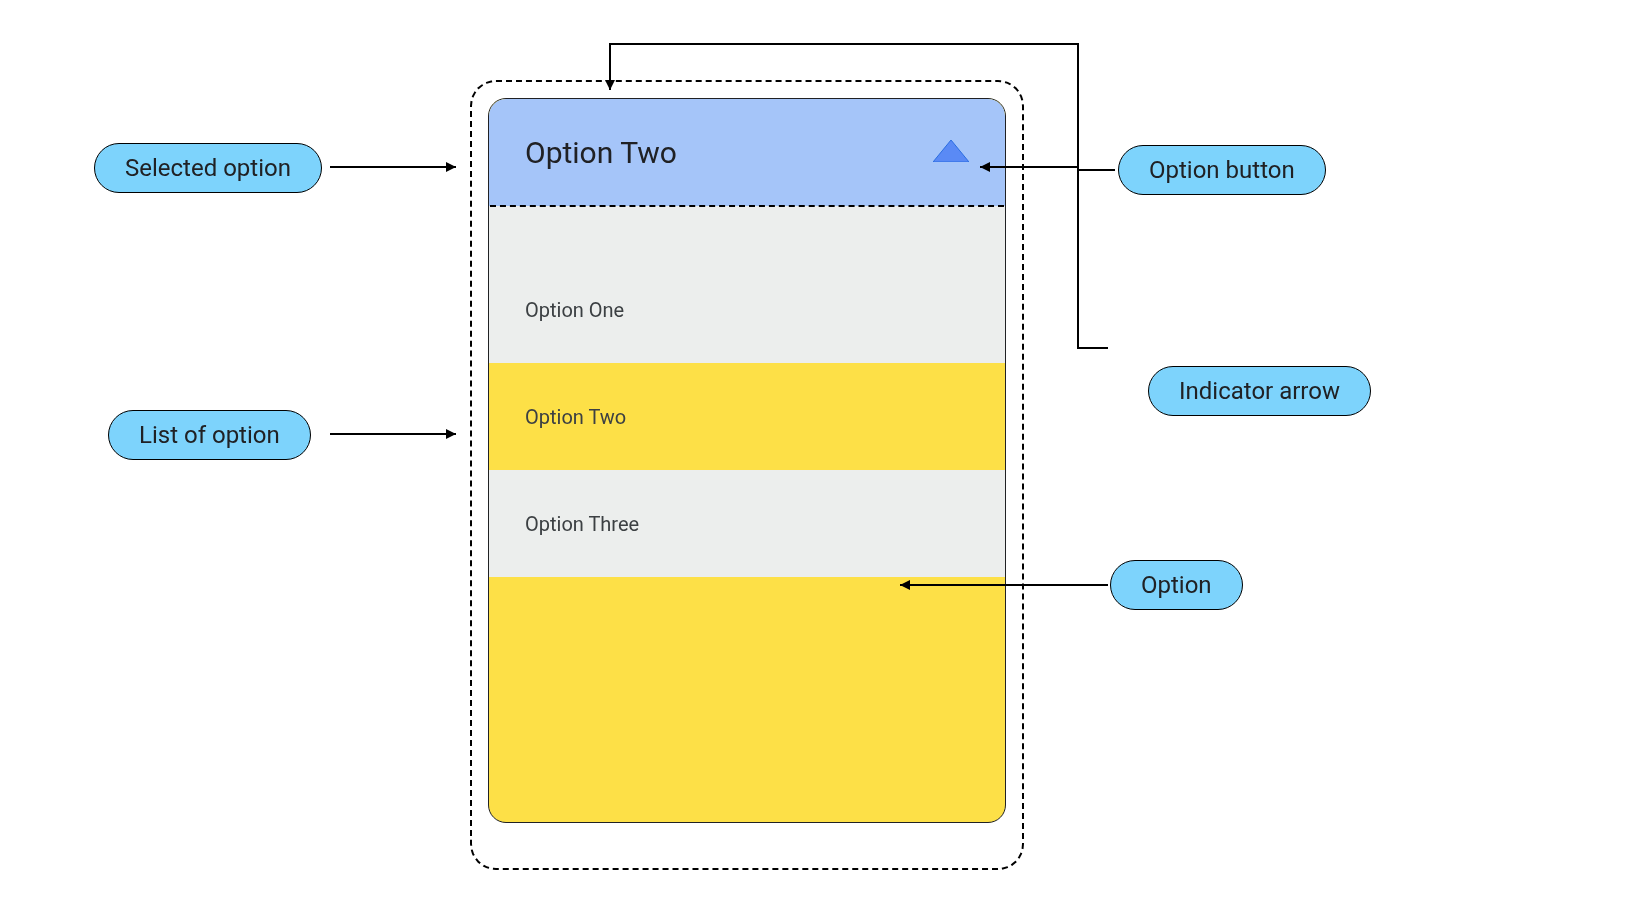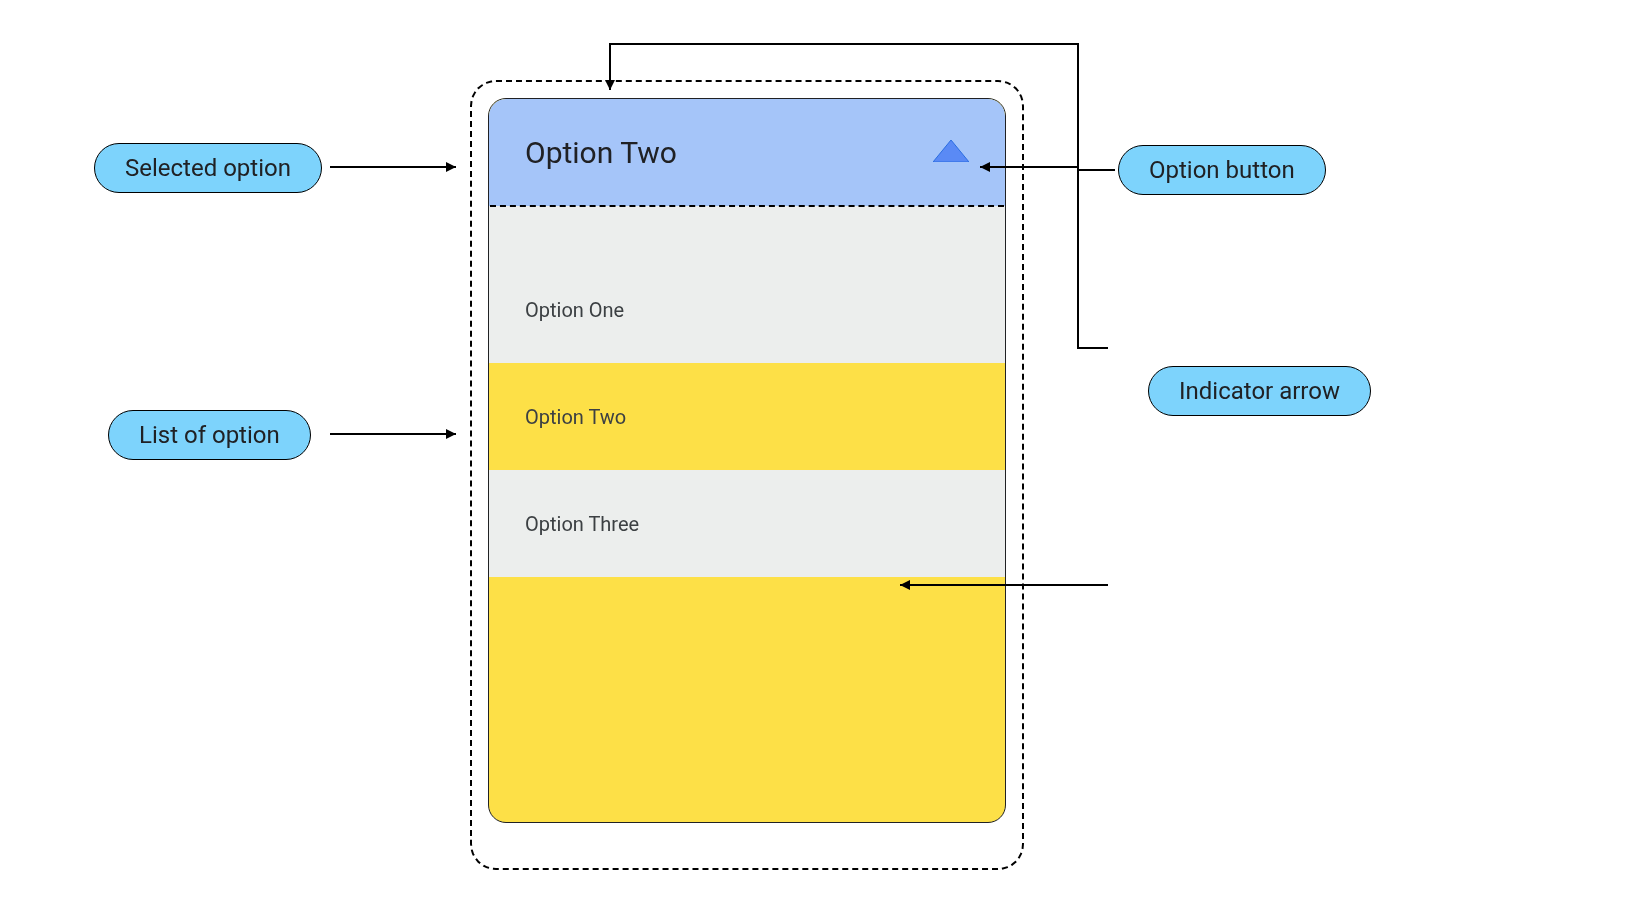--- a/index.html
+++ b/index.html
@@ -58,20 +58,21 @@
         </div>
     </div>
   </div>
 
   <div class="dashed-header-split"></div>
 
   <div class="pill" style="left:94px;  top:143px;"><span>Selected option</span></div>
   <div class="pill" style="left:108px; top:410px;"><span>List of option</span></div>
   <div class="pill" style="left:1118px; top:145px;"><span>Option button</span></div>
   <div class="pill" style="left:1148px; top:323px;margin-top:43px;"><span>Indicator arrow</span></div>
+  <div class="pill" style="left:1110px; top:560px;"><span>Option</span></div>
 
   <svg class="annotation-svg">
     <defs>
       <marker id="arrow" markerWidth="12" markerHeight="12" refX="10" refY="5" orient="auto" markerUnits="userSpaceOnUse">
         <path d="M0,0 L10,5 L0,10 Z" fill="#000"></path>
       </marker>
     </defs>
 
     <line x1="330" y1="167" x2="456" y2="167" stroke="#000" stroke-width="2" marker-end="url(#arrow)"></line>
 

